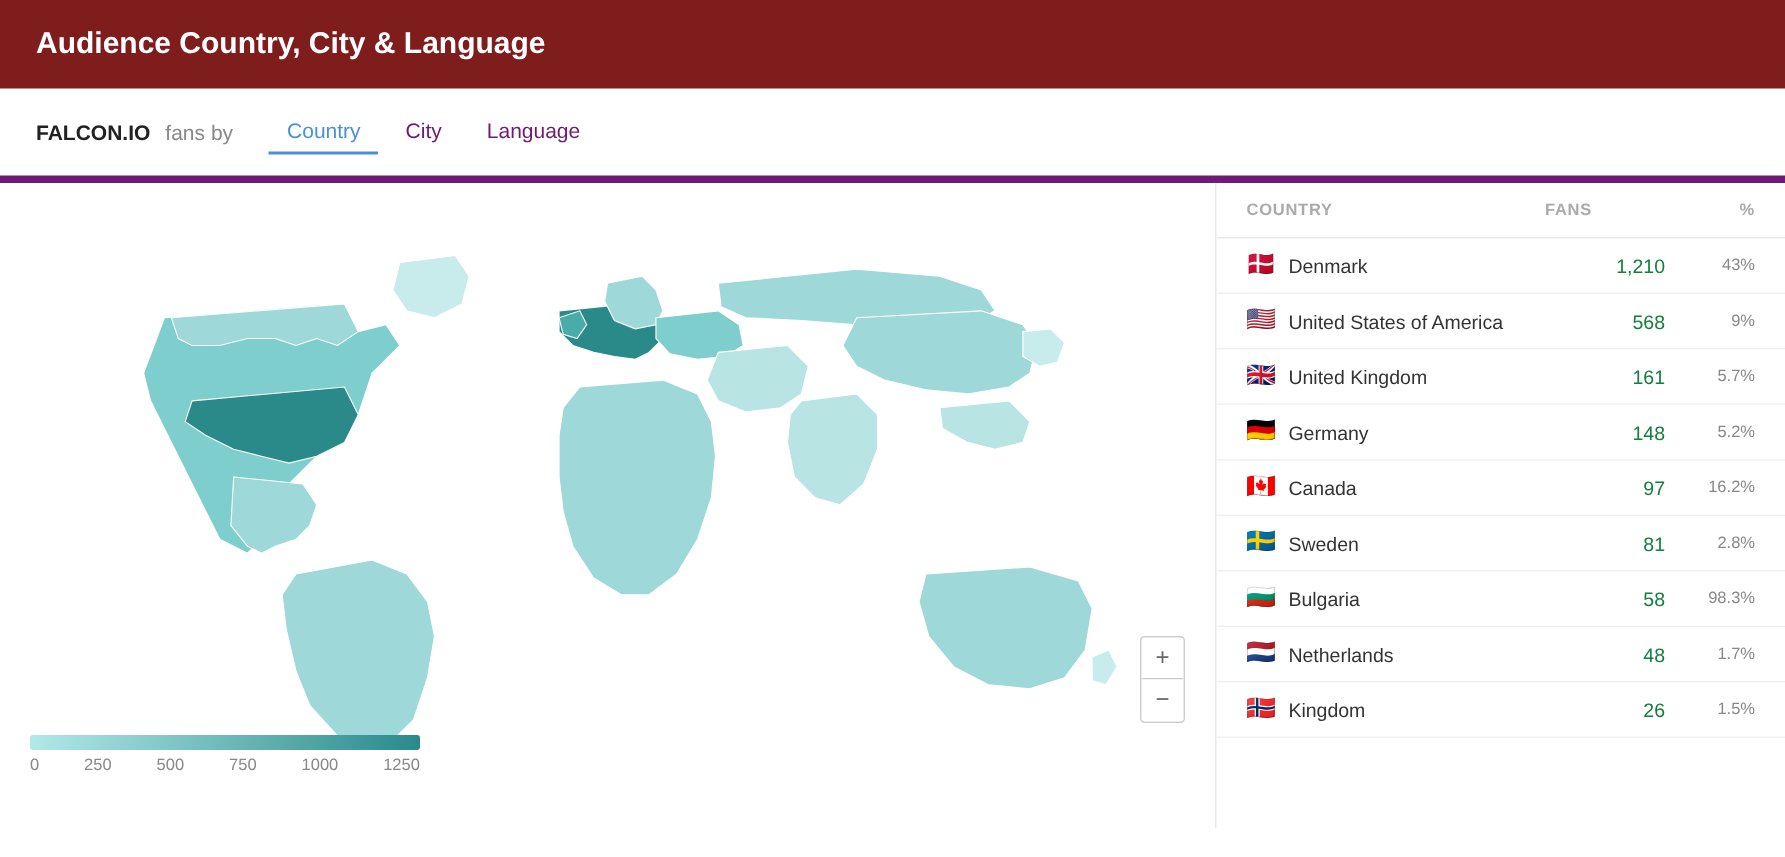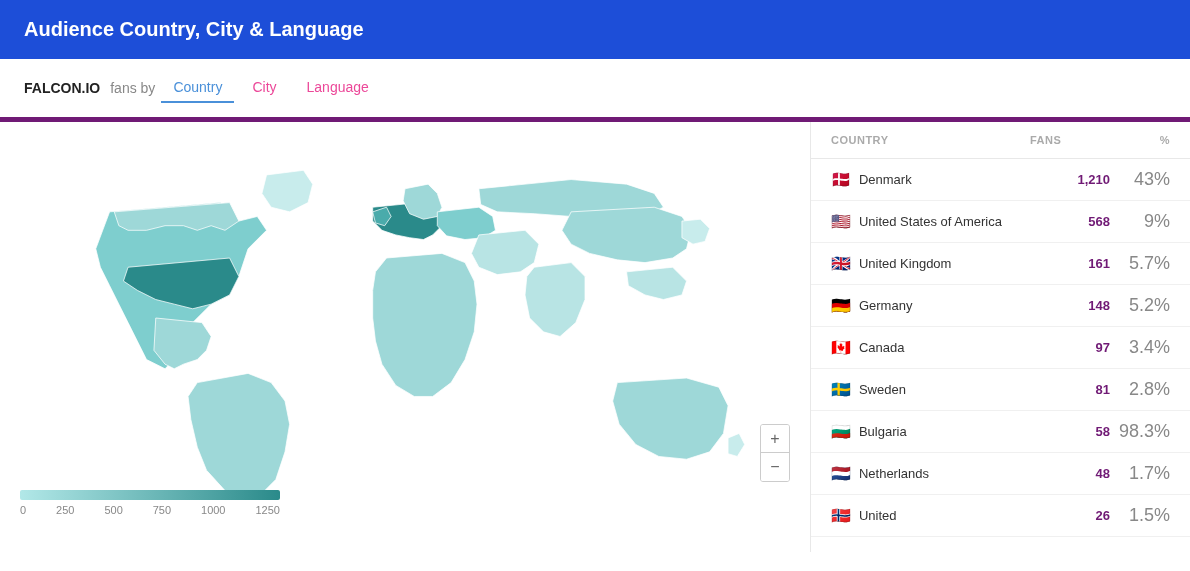--- a/index.html
+++ b/index.html
@@ -1,19 +1,19 @@
 <!DOCTYPE html>
 <html><head>
   <meta charset="utf-8">
   <style>
     * { box-sizing: border-box; margin: 0; padding: 0; }
     body { font-family: -apple-system, BlinkMacSystemFont, 'Segoe UI', sans-serif; background: #fff; width: 1190px; }
 
     .header {
-      background: #1d4ed8;
+      background: #7f1d1d;
       padding: 18px 24px;
     }
     .header-title {
       color: #fff;
       font-size: 20px;
       font-weight: 600;
     }
 
     .tabs-bar {
       display: flex;
@@ -24,27 +24,27 @@
     }
     .brand-label {
       font-weight: 800;
       font-size: 14px;
       color: #222;
       margin-right: 4px;
     }
     .fans-by-label {
       font-size: 14px;
       color: #888;
-      margin-right: 0;
+      margin-right: 18px;
     }
     .tab {
       font-size: 14px;
       padding: 6px 12px;
       cursor: pointer;
-      color: #ec4899;
+      color: #701a75;
       border-bottom: 2px solid transparent;
       text-decoration: none;
     }
     .tab.active {
       color: #4a90d9;
       border-bottom: 2px solid #4a90d9;
       font-weight: 500;
     }
 
     .content {
@@ -149,26 +149,26 @@
       gap: 8px;
       font-size: 13px;
       color: #333;
     }
     .flag {
       font-size: 16px;
       line-height: 1;
     }
     .fans-cell {
       font-size: 13px;
-      font-weight: 700;
-      color: #701a75;
+      font-weight: 400;
+      color: #15803d;
       text-align: right;
     }
     .pct-cell {
-      font-size: 18px;
+      font-size: 11px;
       color: #888;
       text-align: right;
     }
   </style>
 </head>
 <body>
 
 <div class="header">
   <span class="header-title">Audience Country, City &amp; Language</span>
 </div>
@@ -285,21 +285,21 @@
     </div>
     <div class="fans-cell">148</div>
     <div class="pct-cell">5.2%</div>
   </div>
         <div class="table-row">
     <div class="country-cell">
       <span class="flag">🇨🇦</span>
       <span>Canada</span>
     </div>
     <div class="fans-cell">97</div>
-    <div class="pct-cell">3.4%</div>
+    <div class="pct-cell">16.2%</div>
   </div>
         <div class="table-row">
     <div class="country-cell">
       <span class="flag">🇸🇪</span>
       <span>Sweden</span>
     </div>
     <div class="fans-cell">81</div>
     <div class="pct-cell">2.8%</div>
   </div>
         <div class="table-row">
@@ -314,21 +314,21 @@
     <div class="country-cell">
       <span class="flag">🇳🇱</span>
       <span>Netherlands</span>
     </div>
     <div class="fans-cell">48</div>
     <div class="pct-cell">1.7%</div>
   </div>
         <div class="table-row">
     <div class="country-cell">
       <span class="flag">🇳🇴</span>
-      <span>United</span>
+      <span>Kingdom</span>
     </div>
     <div class="fans-cell">26</div>
     <div class="pct-cell">1.5%</div>
   </div>
       </div>
   </div>
 
 </div>
 
 </body></html>

